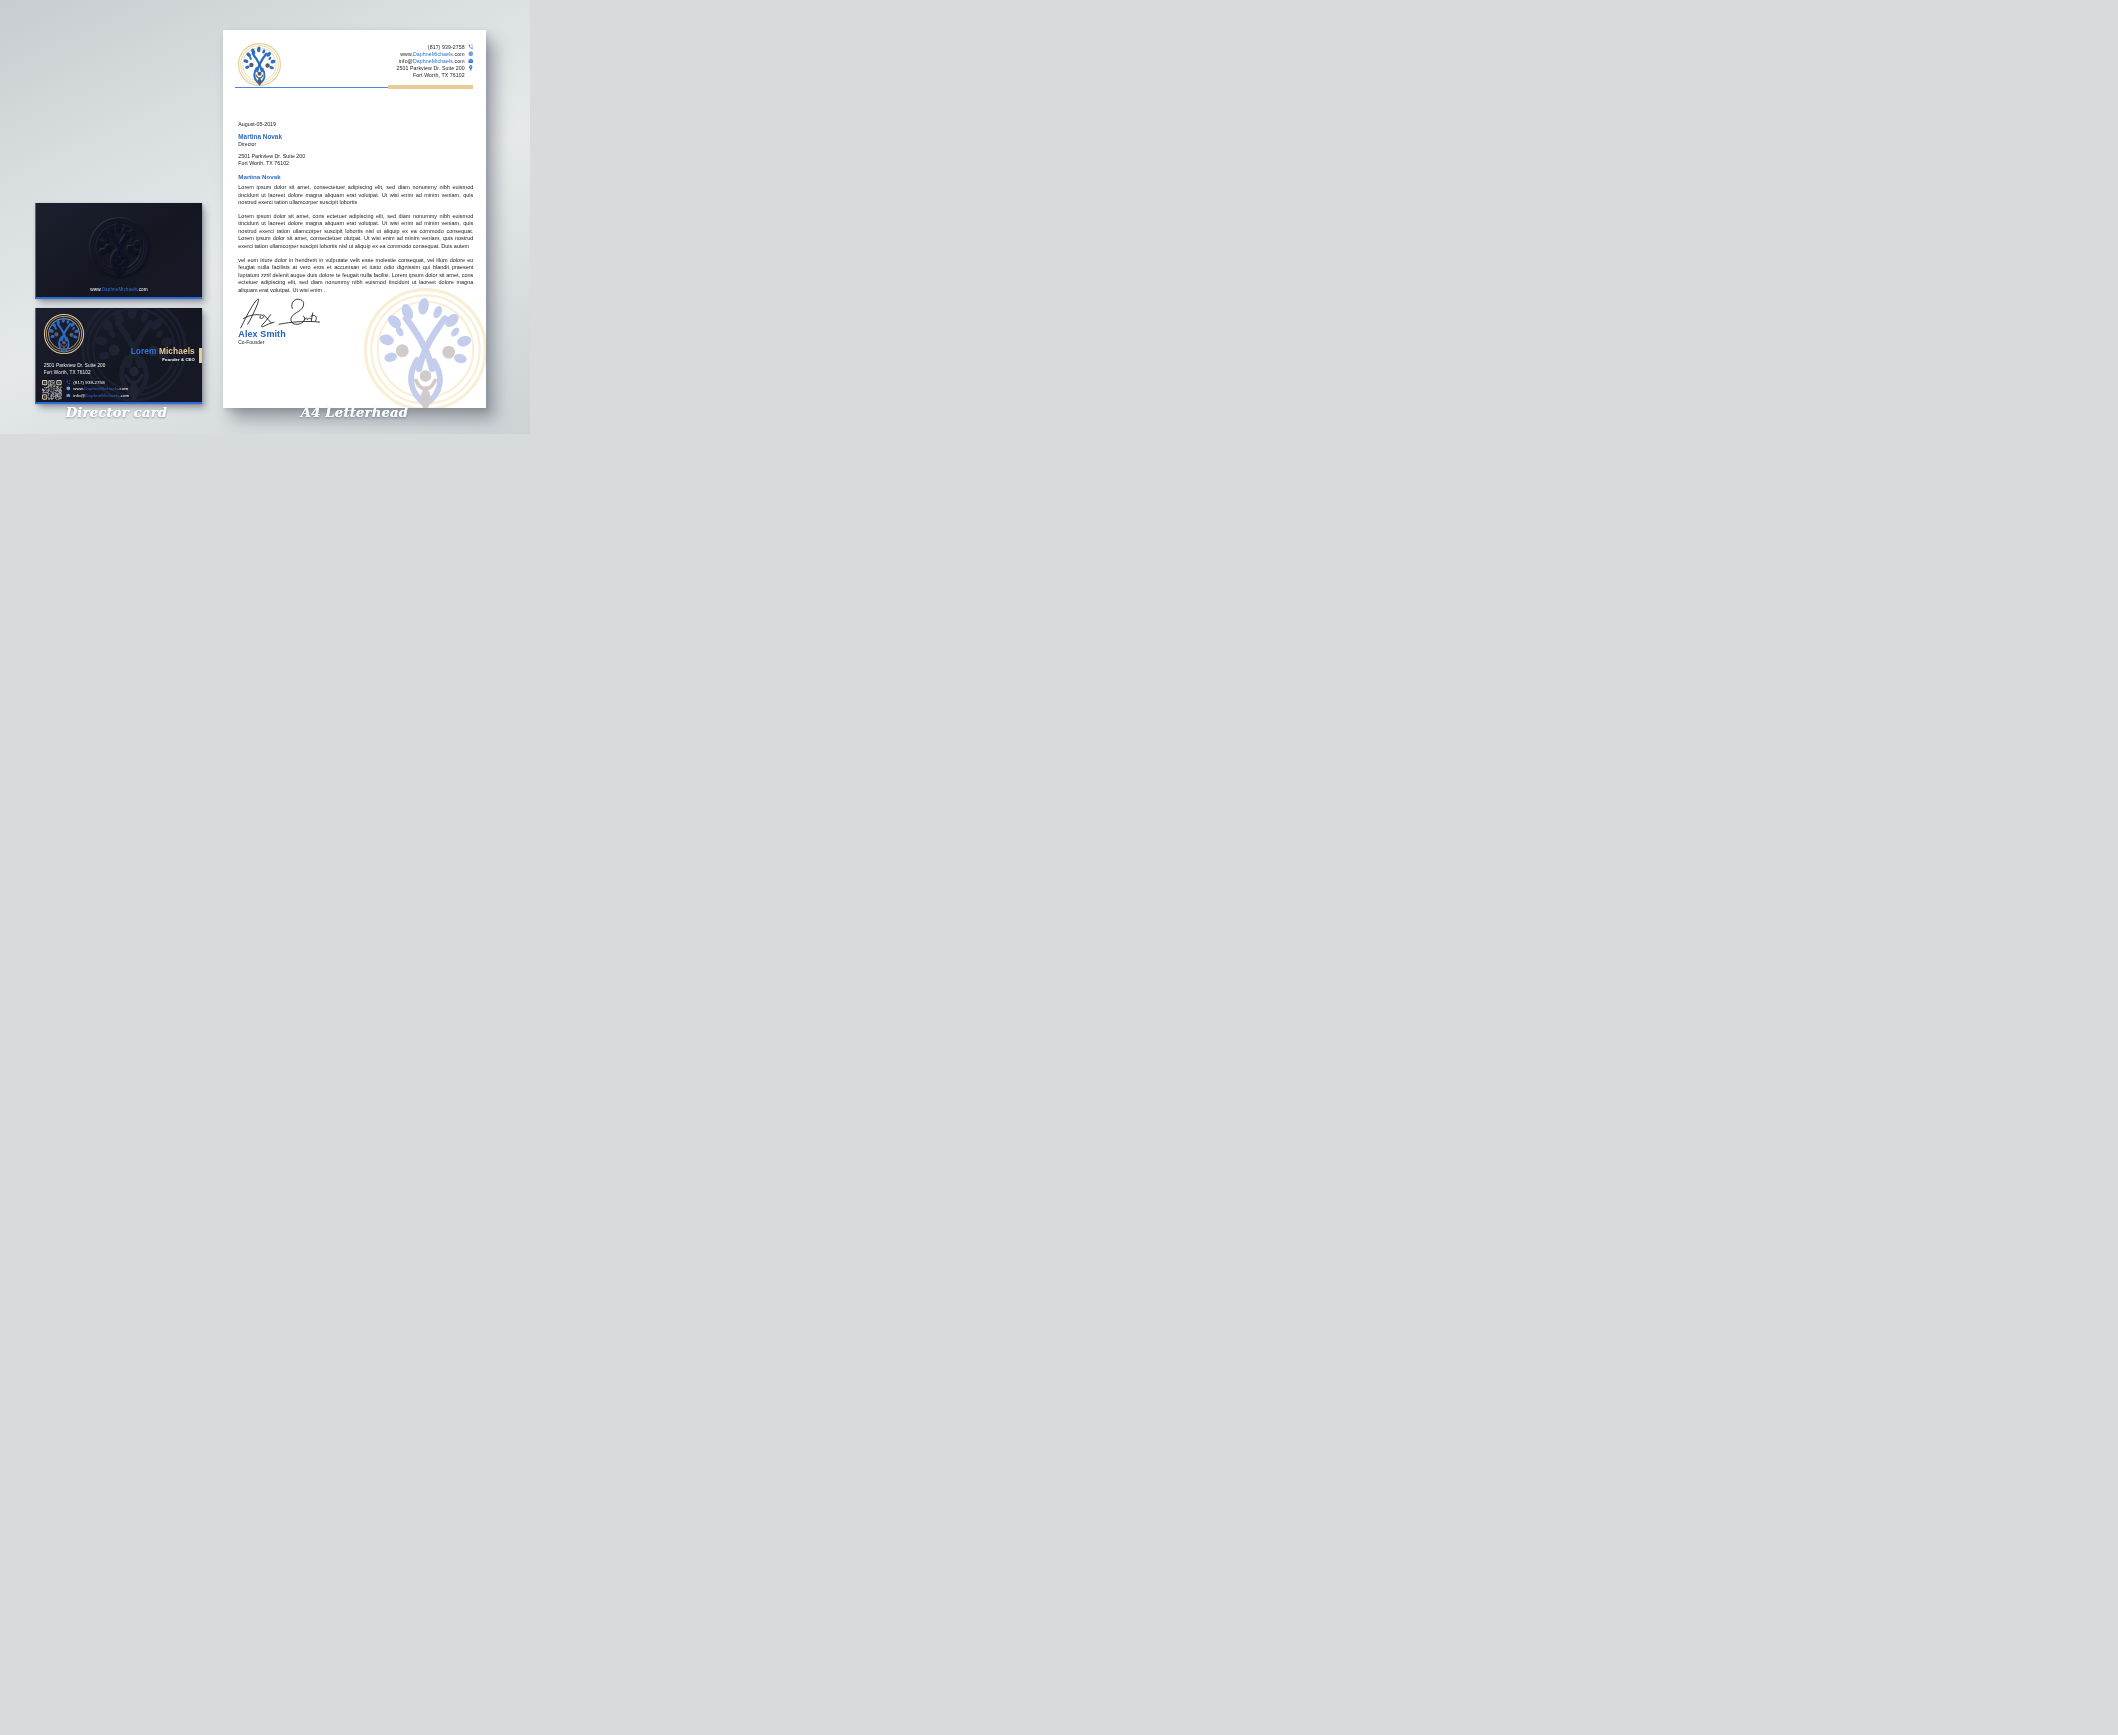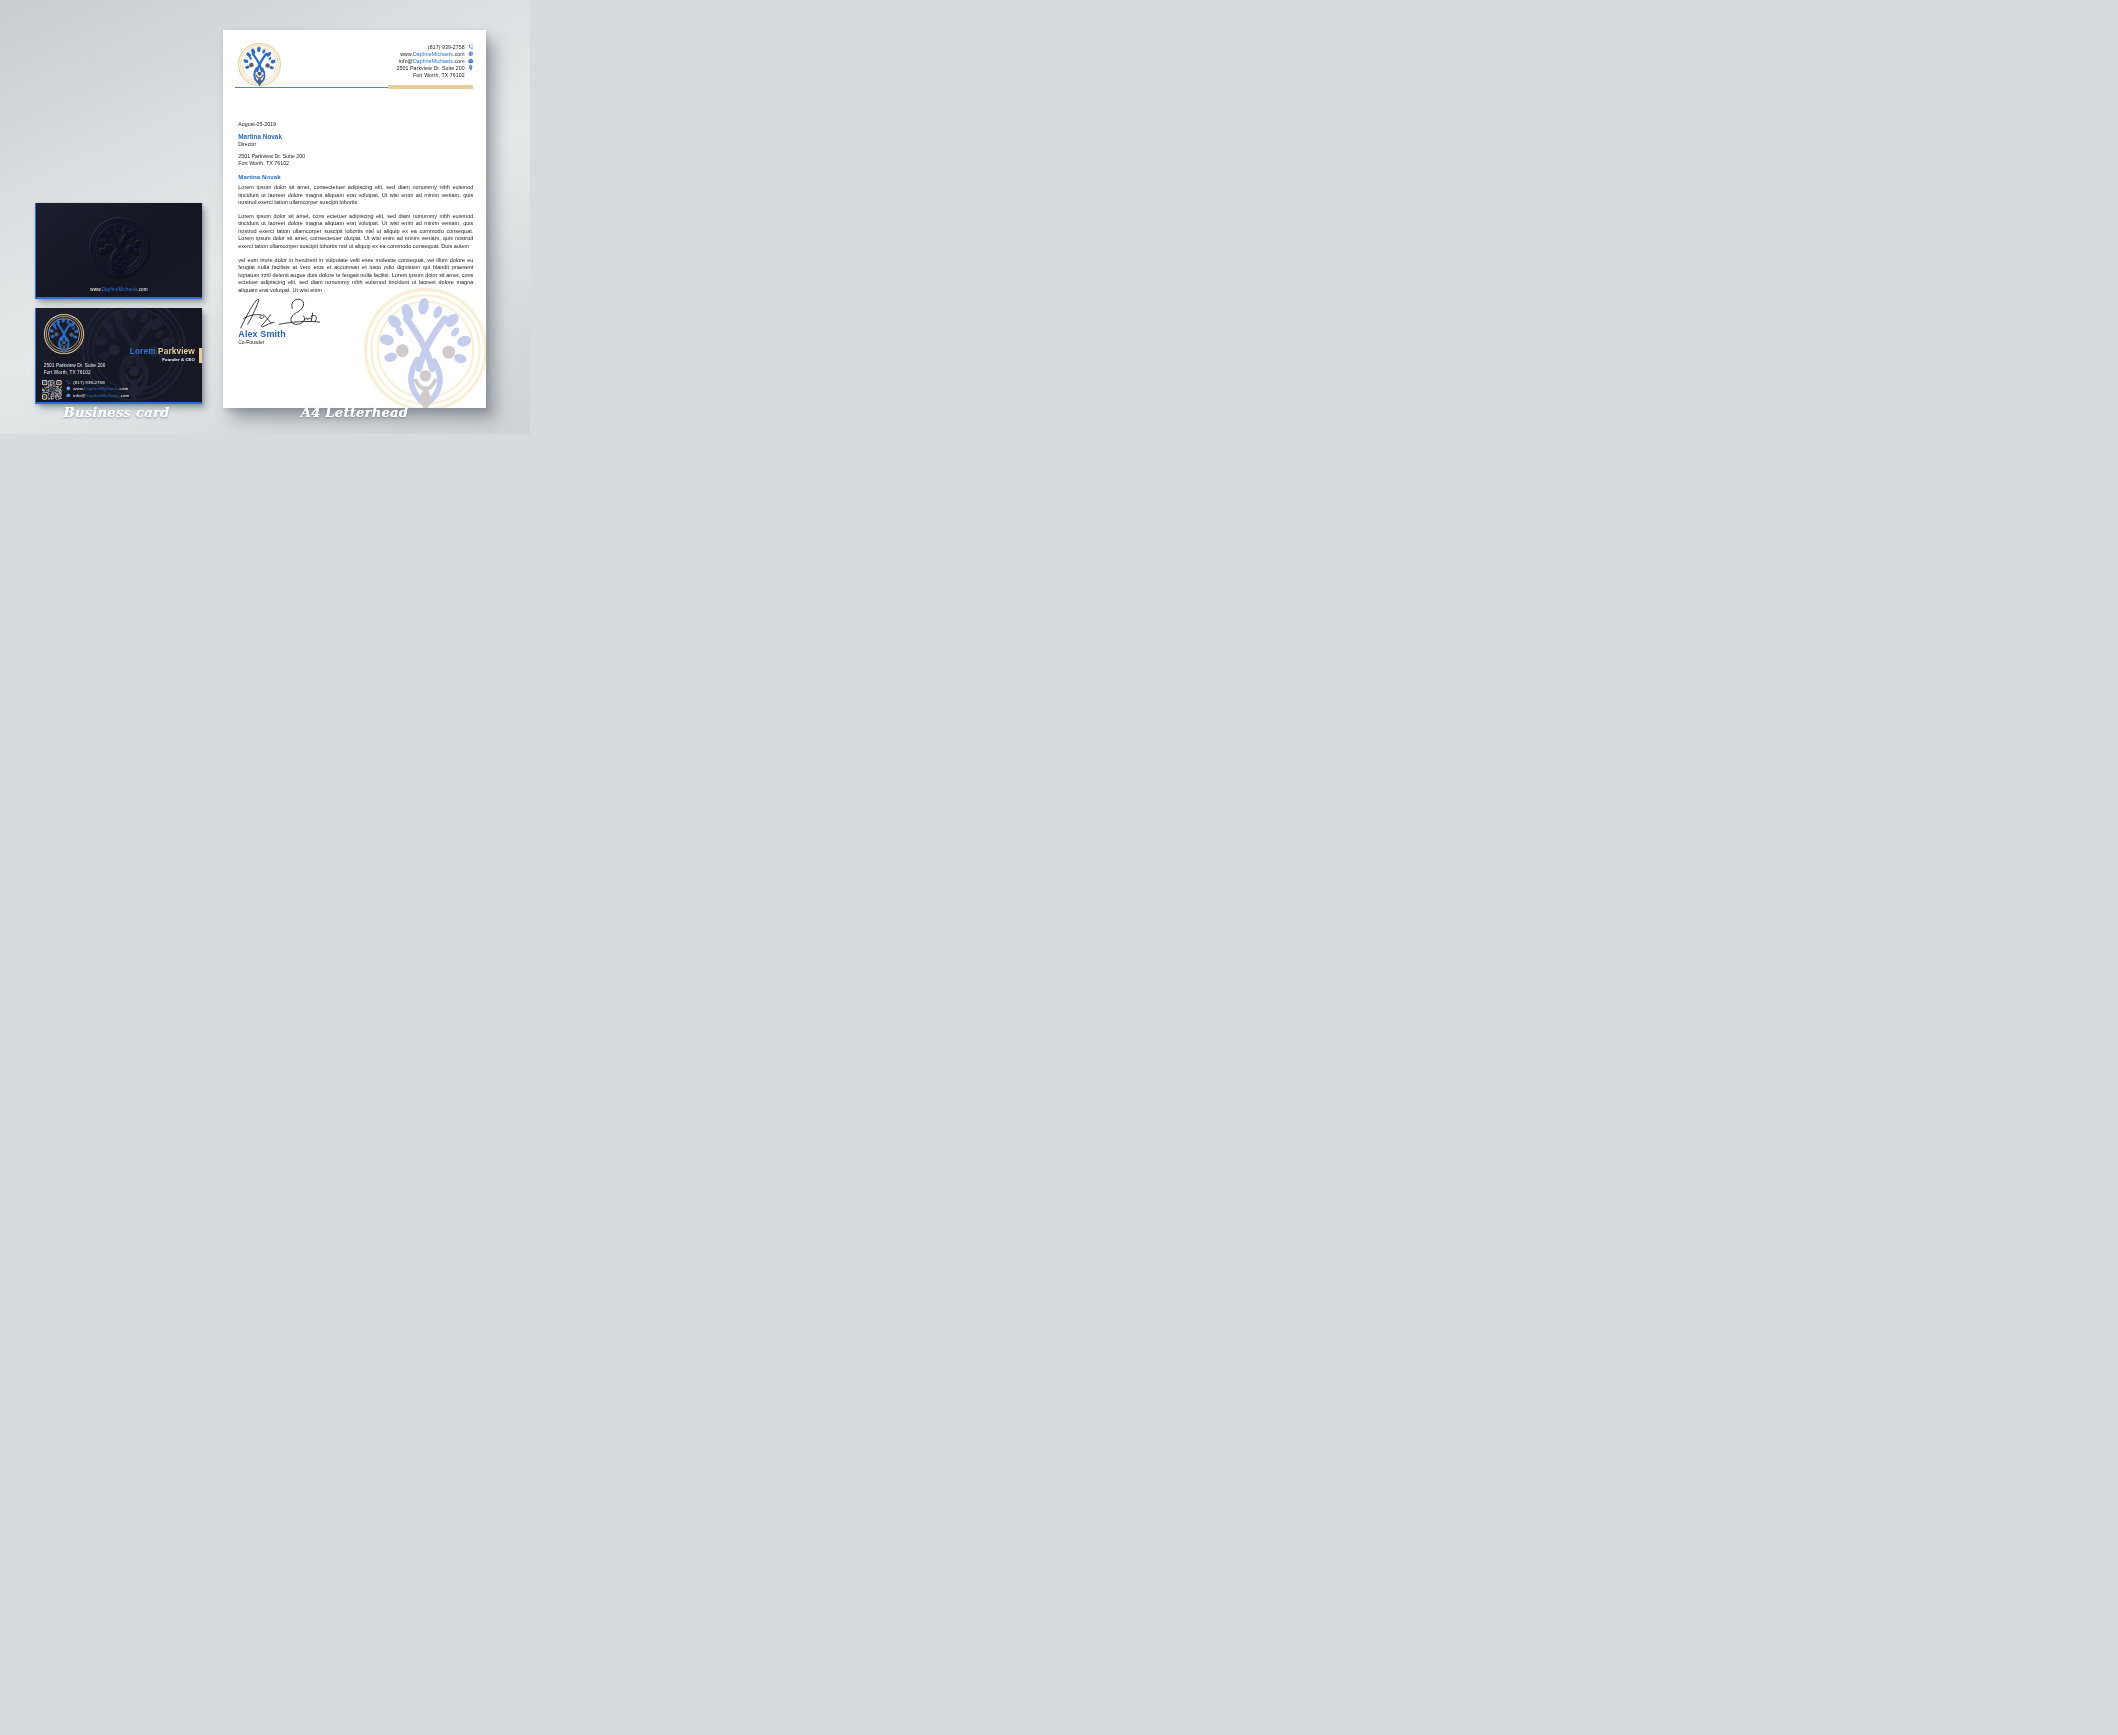--- a/index.html
+++ b/index.html
@@ -349,21 +349,21 @@
   </g>
   <circle class="lg-gray" cx="64" cy="102" r="10"></circle>
   <circle class="lg-gray" cx="136" cy="104" r="10"></circle>
   <circle class="lg-gray" cx="100" cy="141" r="9"></circle>
   <path class="lg-graystroke" stroke-width="6" fill="none" stroke-linecap="round" d="M85 148 C90 158 95 162 100 160 M115 148 C110 158 105 162 100 160"></path>
   <path class="lg-gray" d="M100 157 C90 169 89 183 100 195 C111 183 110 169 100 157 Z"></path>
 </svg>
       </div>
 
     <div class="cb-name">
-      <div><span class="n-first">Lorem</span><span class="n-first">&nbsp;</span><span class="n-last">Parkview</span></div>
+      <div><span class="n-first">Lorem</span><span class="n-first">&nbsp;</span><span class="n-last">Michaels</span></div>
       <div class="n-title">Founder &amp; CEO</div>
     </div>
     <div class="cb-goldtab"></div>
 
     <div class="cb-address">
       <span>2501 Parkview Dr. Suite 200</span><br>
       <span>Fort Worth, TX 76102</span>
     </div>
 
     <div class="cb-qr">
@@ -641,16 +641,16 @@
               <path fill="currentColor" d="M2 8.5 12 2l10 6.5V22H2z"></path>
               <path fill="none" stroke="#fff" stroke-width="1.3" d="M2 8.5l10 7 10-7M2 22l7.5-7.5M22 22l-7.5-7.5"></path>
               <text x="12" y="10.8" font-size="8.5" fill="#fff" text-anchor="middle" font-family="sans-serif">@</text>
             </svg>
           </span>
         <span><span>info@</span><span class="brand-blue">DaphneMichaels</span><span>.com</span></span>
       </div>
     </div>
   </section>
 
-  <div class="caption caption-left">Business card</div>
+  <div class="caption caption-left">Director card</div>
   <div class="caption caption-right">A4 Letterhead</div>
 </div>
 
 
 </body></html>

